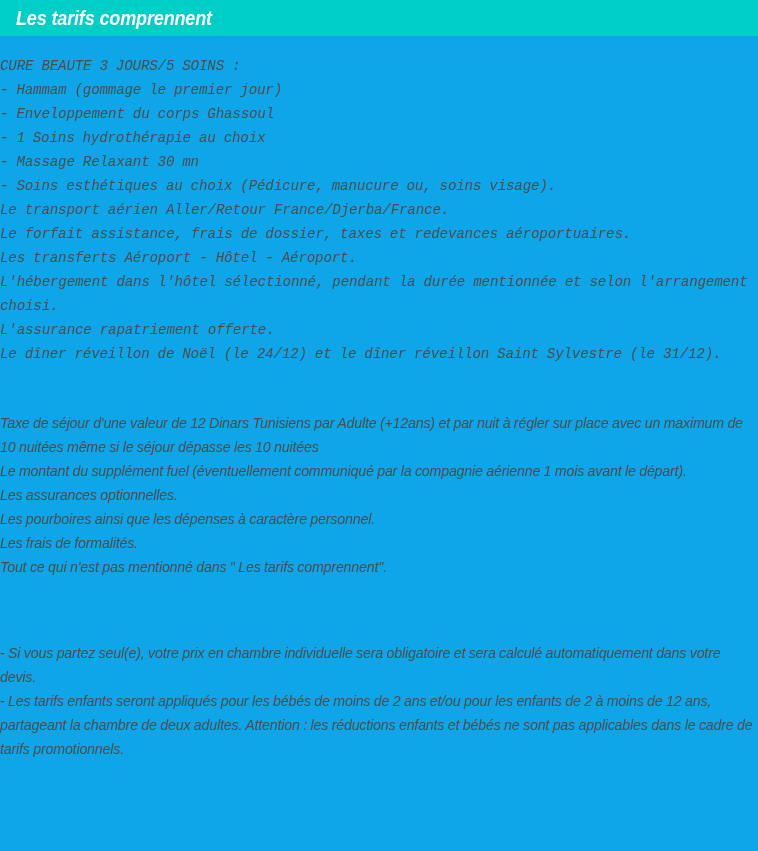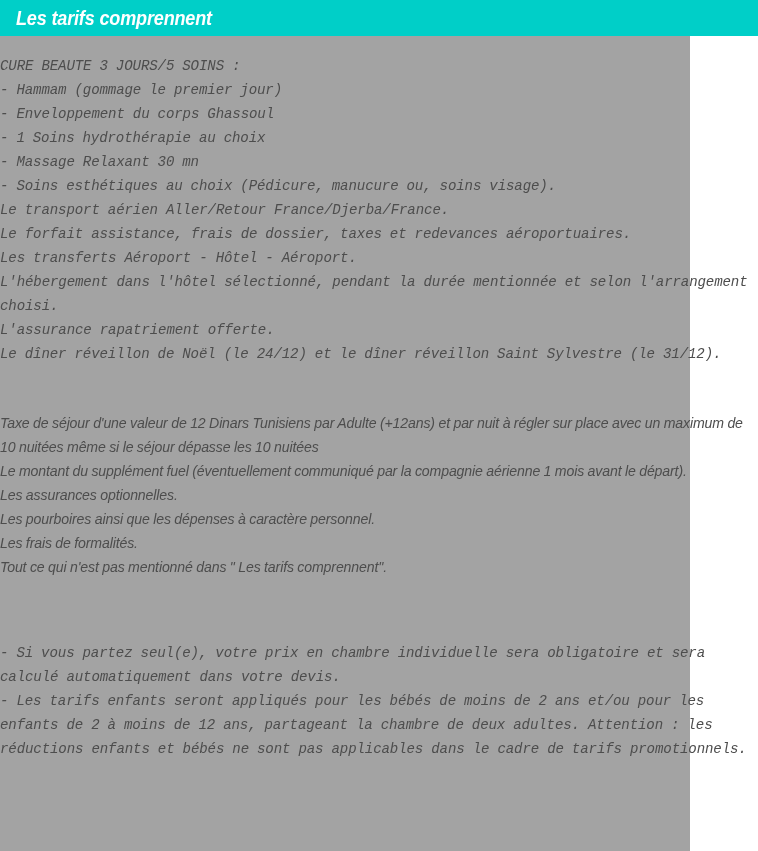--- a/index.html
+++ b/index.html
@@ -8,23 +8,23 @@
     background: #ffffff;
   }
   body {
     width: 758px;
     height: 851px;
     font-family: "Liberation Sans", "DejaVu Sans", sans-serif;
     overflow: hidden;
   }
   .page {
     position: relative;
-    width: 690px;
+    width: 758px;
     height: 851px;
-    background: #a3a3a3;
+    background: #0ea5e9;
   }
   .section {
     width: 758px;
   }
   .section-header {
     background: #00cfc8;
     width: 758px;
     box-sizing: border-box;
     padding: 4px 0 6px 16px;
     height: 36px;
@@ -54,21 +54,21 @@
     letter-spacing: -0.15px;
     transform: scaleX(0.93);
     transform-origin: left top;
     width: 814px;
     margin: 0;
     padding: 0;
     word-spacing: -0.3px;
   }
   .sec1-body { padding-top: 18px; font-family: Liberation Mono, monospace; }
   .sec2-body { padding-top: 0; }
-  .sec3-body { padding-top: 16px; font-family: Liberation Mono, monospace; }
+  .sec3-body { padding-top: 16px; }
 
   .spacer-1 { height: 45px; }
   .spacer-2 { height: 46px; }
 </style>
 </head>
 <body>
 
 <div class="page">
 
   <div class="section">

